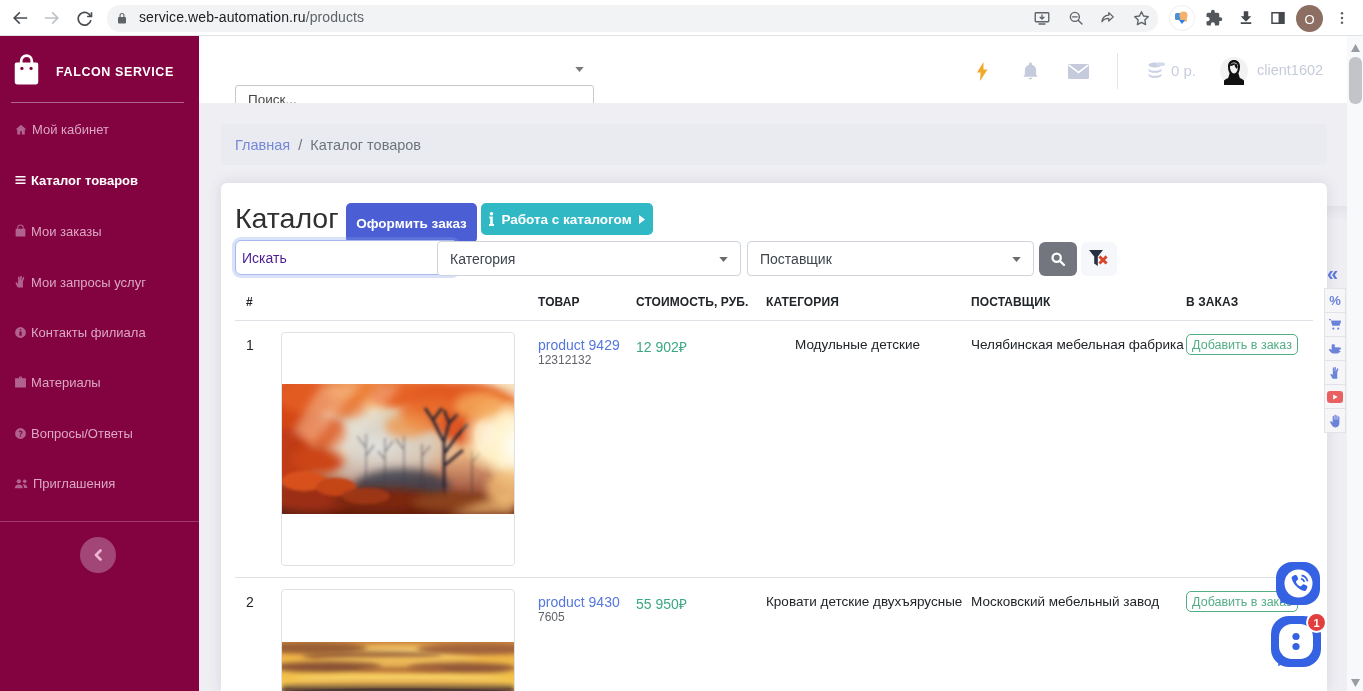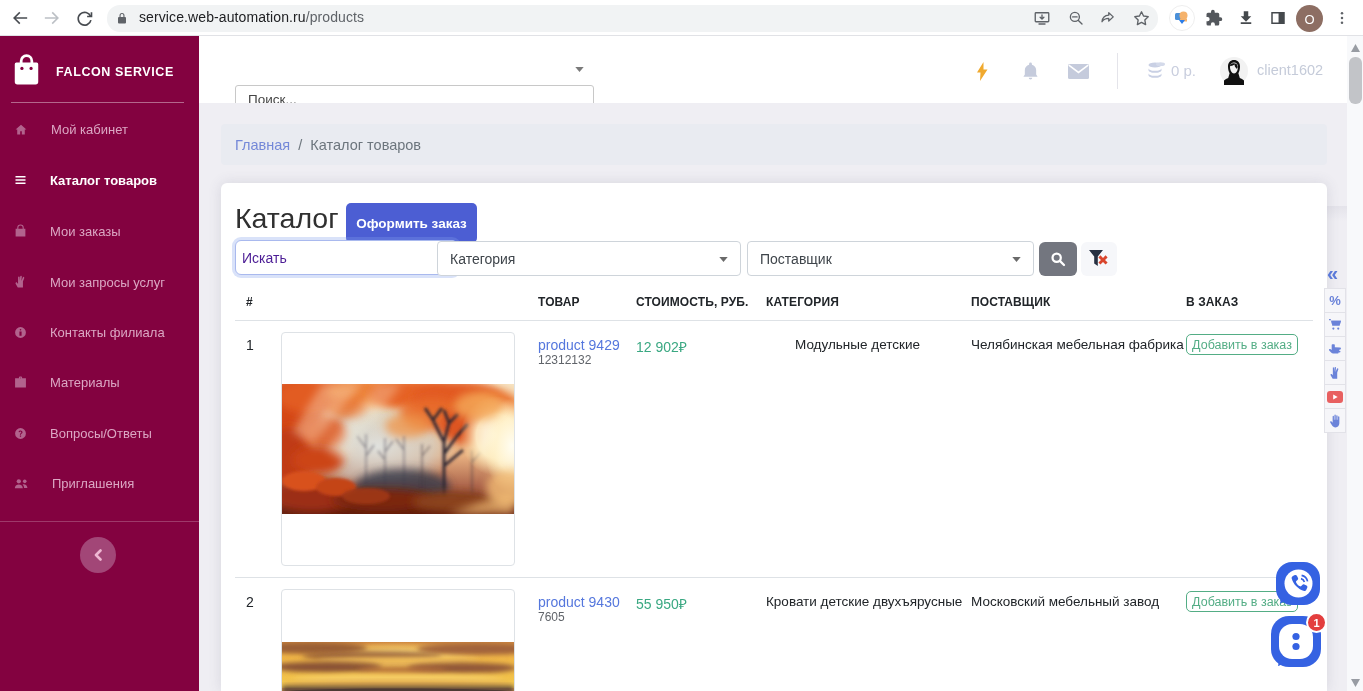--- a/index.html
+++ b/index.html
@@ -13,21 +13,21 @@
   #toolbar { position:absolute; left:0; top:0; width:1363px; height:36px; background:#fff; border-bottom:1px solid #e1e2e6; }
   .tbicon { position:absolute; top:0; height:36px; display:flex; align-items:center; justify-content:center; color:#5f6368; }
   #urlpill { position:absolute; left:107px; top:5px; width:1051px; height:27px; background:#f1f3f4; border-radius:13px; }
   #urltext { position:absolute; left:139px; top:9px; font-size:14px; color:#202124; letter-spacing:0.1px;}
   #urltext .path { color:#5f6368; }
 
   
   #sidebar { position:absolute; left:0; top:36px; width:199px; height:655px; background:#830240; }
   #logotext { position:absolute; left:56px; top:29px; color:#fff; font-weight:bold; font-size:12.5px; letter-spacing:0.6px; }
   #sidehr { position:absolute; left:11px; top:66px; width:173px; height:1px; background:rgba(255,255,255,0.4); }
-  .navitem { position:absolute; left:14px; height:16px; display:flex; align-items:center; gap:23px; color:#dba7c3; font-size:13px; white-space:nowrap; }
+  .navitem { position:absolute; left:14px; height:16px; display:flex; align-items:center; gap:4px; color:#dba7c3; font-size:13px; white-space:nowrap; }
   .navitem svg { flex:0 0 auto; }
   .navitem.active { color:#ffffff; font-weight:bold; }
   #collbtn { position:absolute; left:80px; top:501px; width:36px; height:36px; border-radius:50%; background:#a24677; color:#f4c6dc; display:flex; align-items:center; justify-content:center; font-size:15px; font-weight:bold; }
 
   
   #topbar { position:absolute; left:199px; top:36px; width:1148px; height:67px; background:#fff; }
   #searchsel { position:absolute; left:36px; top:21px; width:359px; height:29px; border:1px solid #c8c8c8; border-radius:3px; background:#fff; font-size:13.5px; color:#454545; display:flex; align-items:center; padding-left:12px;margin-top:28px; }
   #bodybg { position:absolute; left:199px; top:103px; width:1148px; height:588px; background:#efeef3; }
   #topshadow { position:absolute; left:199px; top:103px; width:1148px; height:15px; background:linear-gradient(#e4e3ea,#efeef3); }
 
@@ -276,20 +276,30 @@
       </svg>
     <div class="abs" style="left:1058px;top:26px;font-size:14.5px;color:#c5cbd9;">client1602</div>
   </div>
 
   <div id="bodybg">
     <div id="topshadow"></div>
     <div id="crumb"><a href="#">Главная</a>&nbsp;&nbsp;/&nbsp;&nbsp;<span>Каталог товаров</span></div>
     <div id="card">
       <div id="h1">Каталог</div>
       <div class="btn" id="btn-order">Оформить заказ</div>
+      <div class="btn" id="btn-catalog">
+        <svg width="5" height="14" viewBox="0 0 5 14">
+            <circle cx="2.5" cy="1.8" r="1.8" fill="#fff"></circle>
+            <path d="M0.4 4.5h3.4V12H5v2H0v-2h1.2V6.5H0.4z" fill="#fff"></path>
+          </svg>
+        <span>Работа с каталогом</span>
+        <svg width="6" height="9" viewBox="0 0 6 9">
+            <path d="M0 0l6 4.5L0 9z" fill="#fff"></path>
+          </svg>
+      </div>
       <div class="ctl" id="inp-search">Искать</div>
       <div class="ctl sel" id="sel-cat">Категория<svg class="abs" style="right:12px;top:15px;" width="9" height="5" viewBox="0 0 10 6">
             <path d="M0 0h10L5 6z" fill="#6a6a6a"></path>
           </svg></div>
       <div class="ctl sel" id="sel-sup">Поставщик<svg class="abs" style="right:12px;top:15px;" width="9" height="5" viewBox="0 0 10 6">
             <path d="M0 0h10L5 6z" fill="#6a6a6a"></path>
           </svg></div>
       <div class="ctl" id="btn-find">
         <svg width="16" height="16" viewBox="0 0 24 24" fill="none" stroke="#fff" stroke-width="3.4">
             <circle cx="10" cy="10" r="6.2"></circle>

